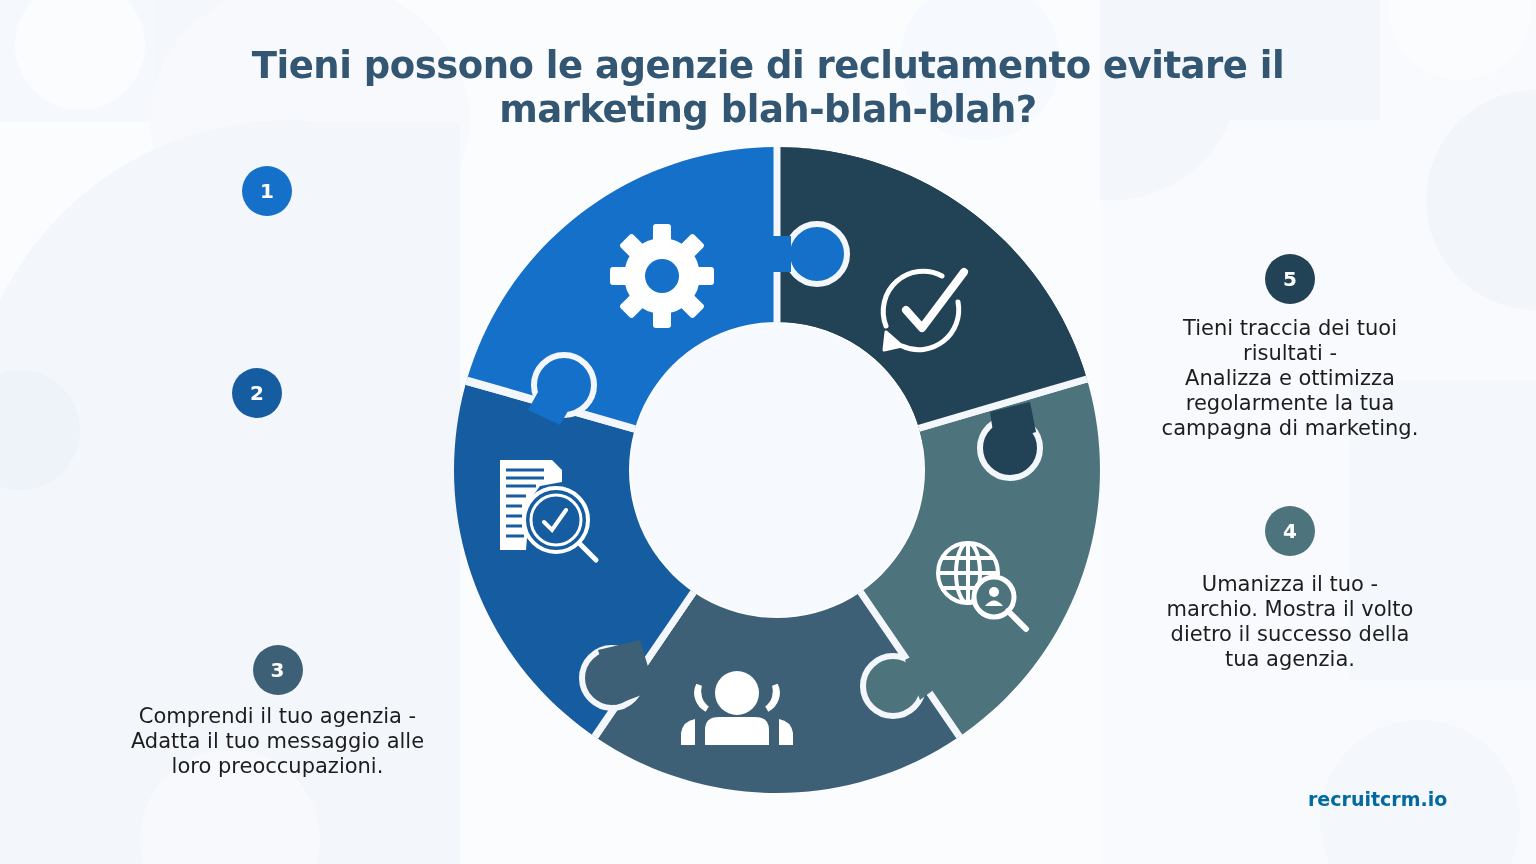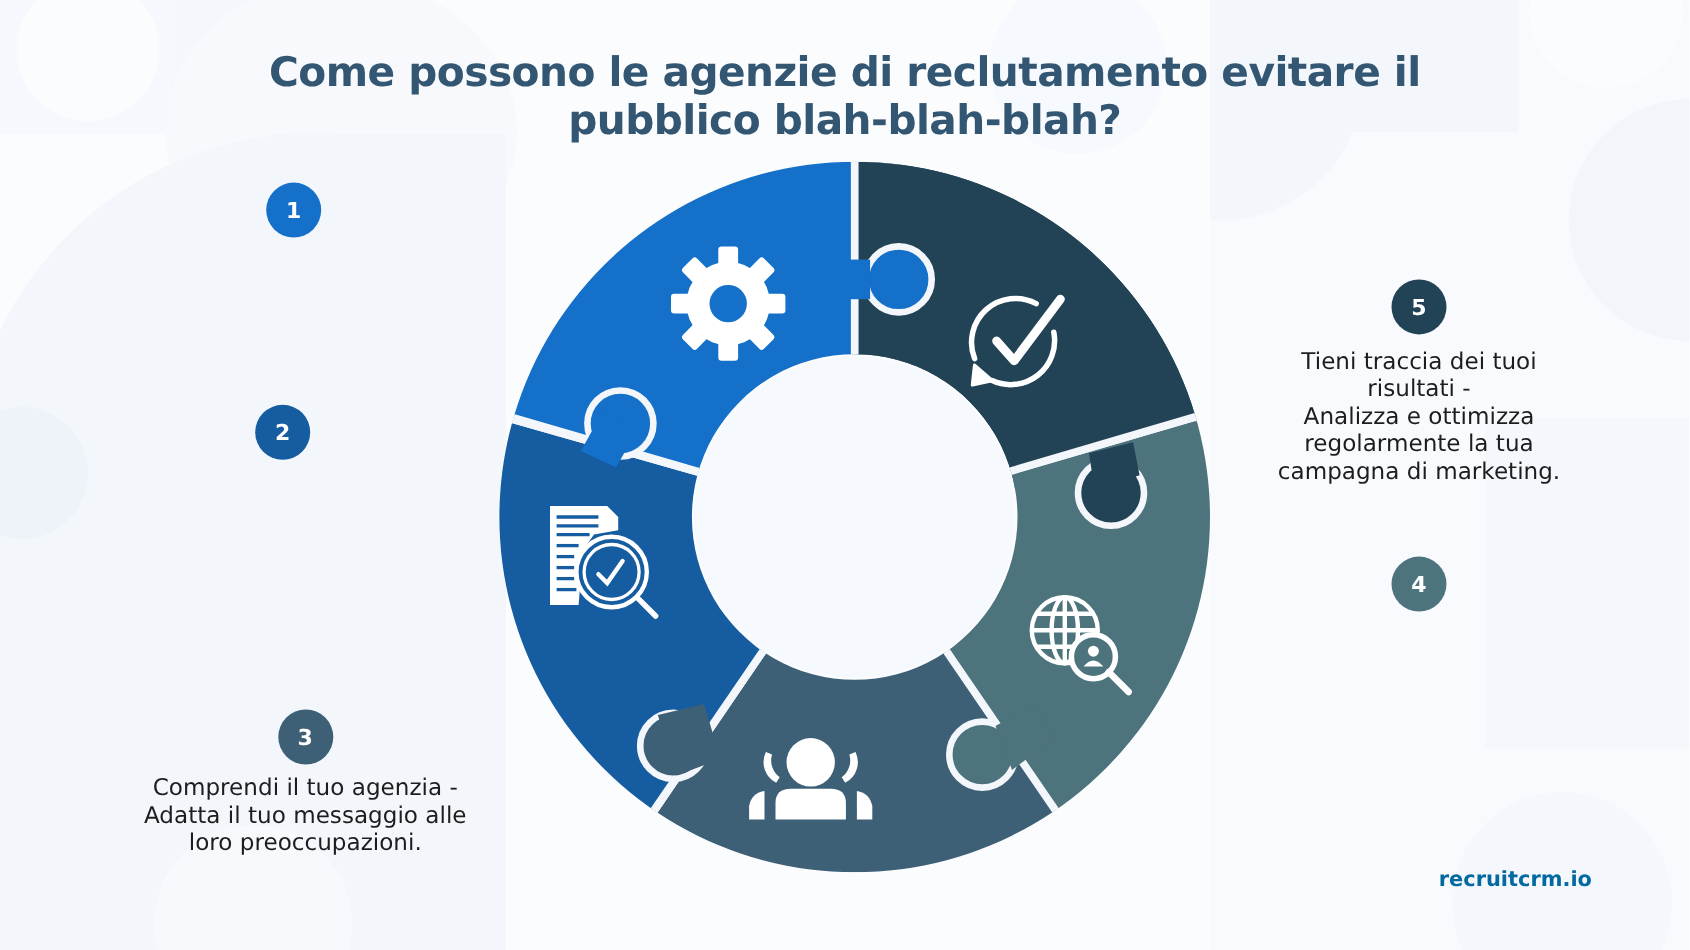--- a/index.html
+++ b/index.html
@@ -98,22 +98,22 @@
     <rect x="1230" y="0" width="150" height="120" fill="#f3f7fc"></rect>
     <circle cx="1460" cy="10" r="70" fill="#fbfcfe"></circle>
     <circle cx="1536" cy="200" r="110" fill="#f2f6fb"></circle>
     <path d="M1100 0 L1230 0 L1230 120 A130 130 0 0 1 1100 200 Z" fill="#f3f7fc"></path>
     <rect x="1350" y="380" width="186" height="300" fill="#f4f7fb"></rect>
     <circle cx="1420" cy="820" r="100" fill="#f4f7fb"></circle>
     <circle cx="980" cy="60" r="80" fill="#f6f9fd"></circle>
   </svg>
 
   <h1 class="title">
-    <span>Come possono le agenzie di reclutamento evitare il</span><br>
-    <span>pubblico blah-blah-blah?</span>
+    <span>Tieni possono le agenzie di reclutamento evitare il</span><br>
+    <span>marketing blah-blah-blah?</span>
   </h1>
 
   <svg class="ring" width="1536" height="864" viewBox="0 0 1536 864">
     <defs>
       <clipPath id="ringclip">
         <path d="M777 147 A323 323 0 1 1 776.99 147 Z M777 322 A148 148 0 1 0 777.01 322 Z" clip-rule="evenodd"></path>
       </clipPath>
     </defs>
 
     <g clip-path="url(#ringclip)" stroke="#f3f6fa" stroke-width="6" stroke-linejoin="round">
@@ -236,16 +236,20 @@
     <div class="badge" style="background:#224256;">5</div>
     <div class="step-text" style="">Tieni traccia dei tuoi
 risultati -
 Analizza e ottimizza
 regolarmente la tua
 campagna di marketing.</div>
   </div>
 
   <div class="step" style="left:1120px; top:506px; width:340px;">
     <div class="badge" style="background:#4D737D;">4</div>
+    <div class="step-text" style="margin-top:16px;">Umanizza il tuo   -
+marchio. Mostra il volto
+dietro il successo della
+tua agenzia.</div>
   </div>
 
   <div class="logo">recruitcrm.io</div>
 </div>
 
 </body></html>

